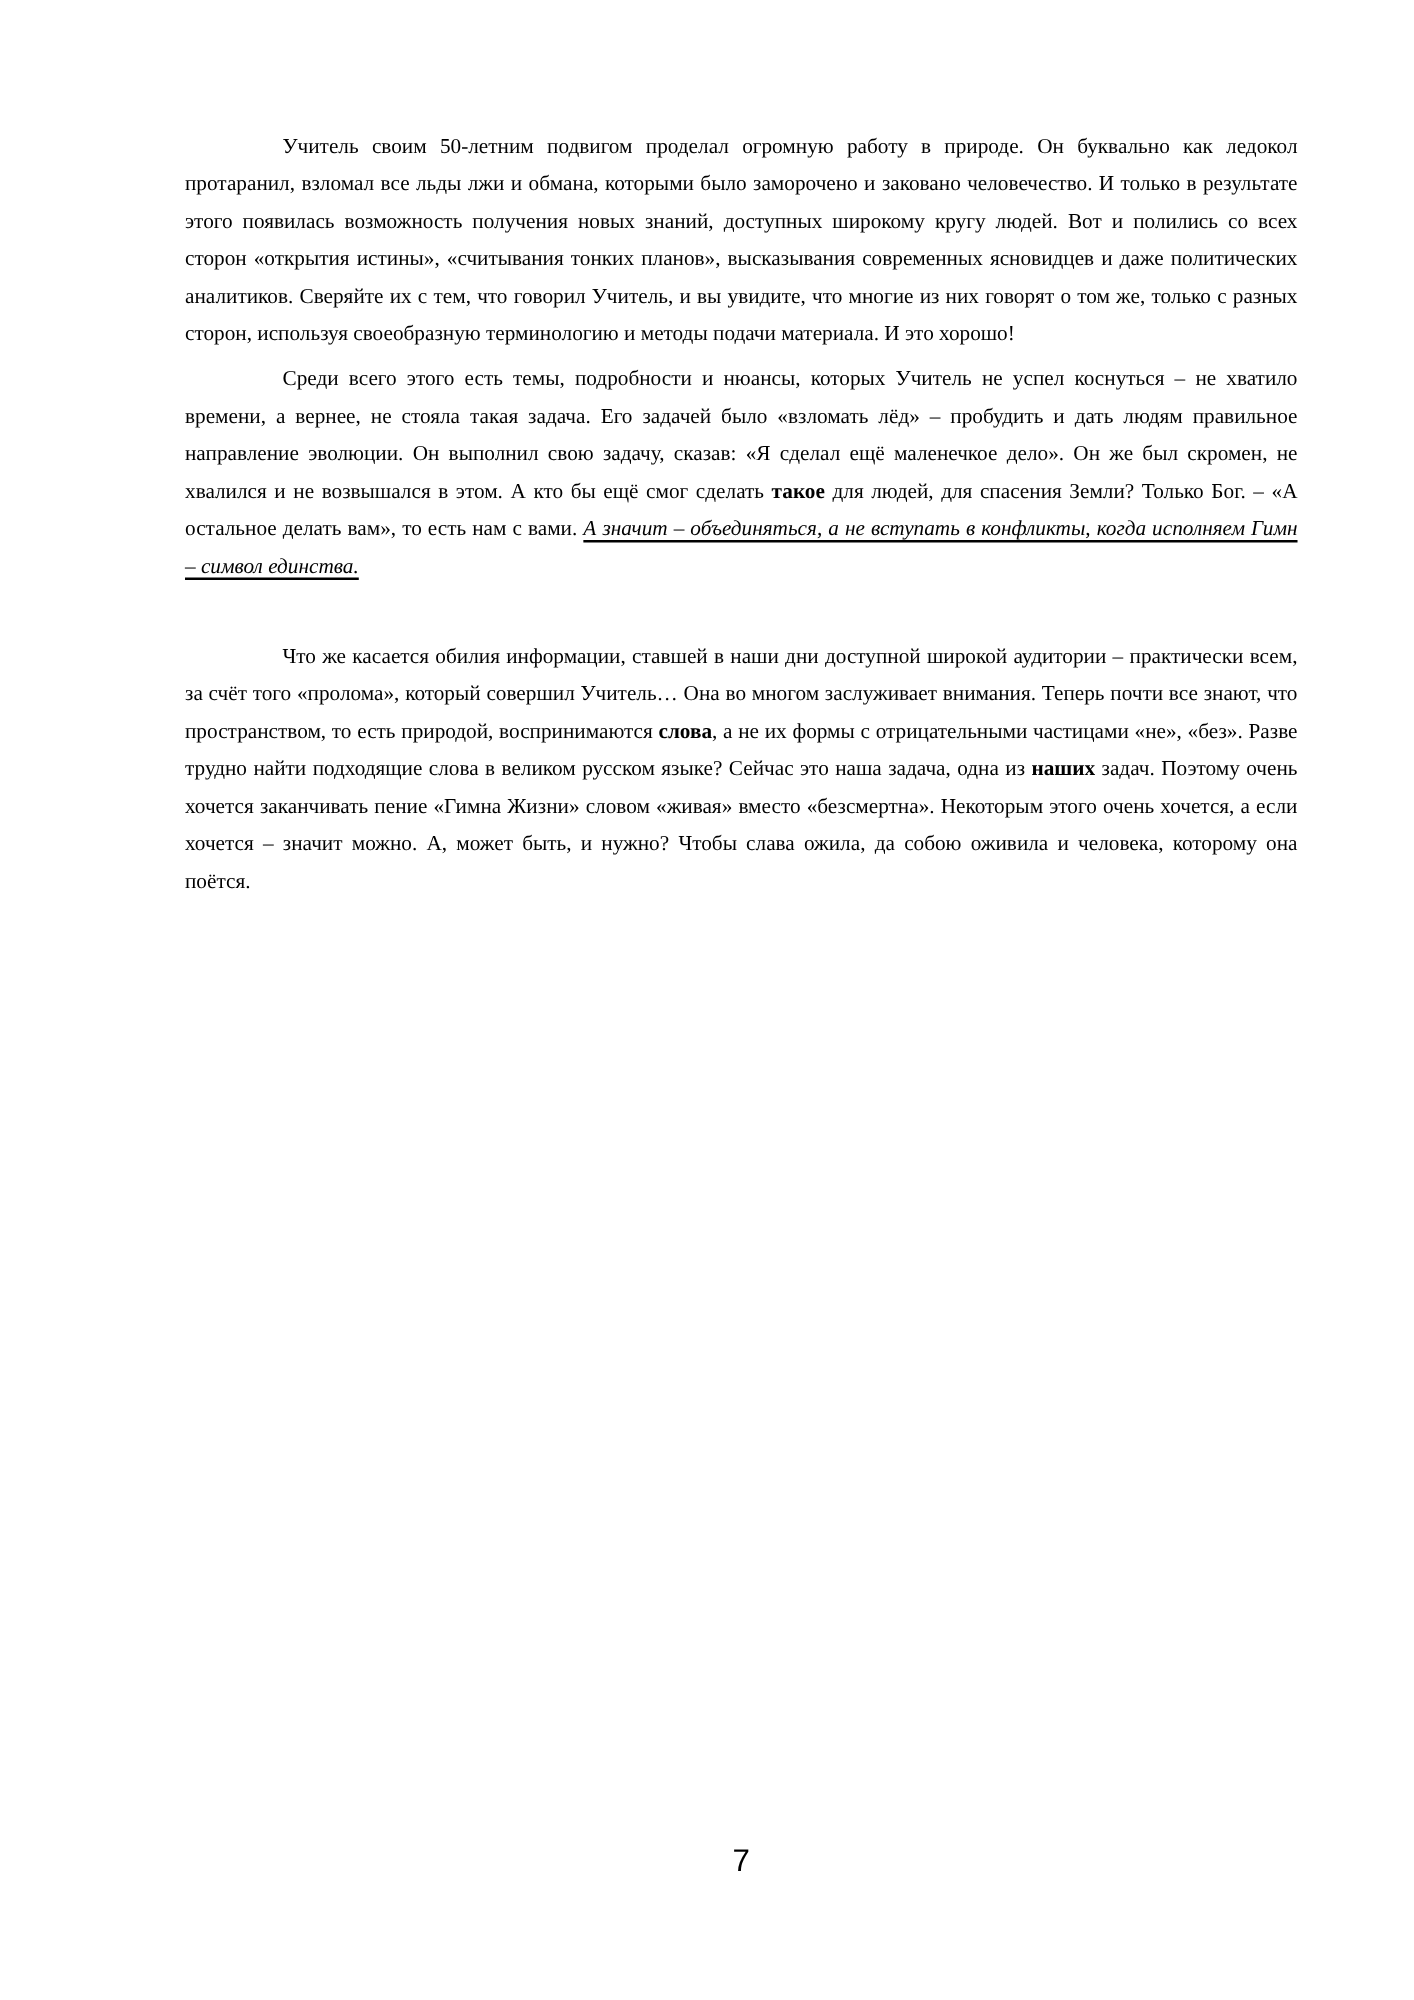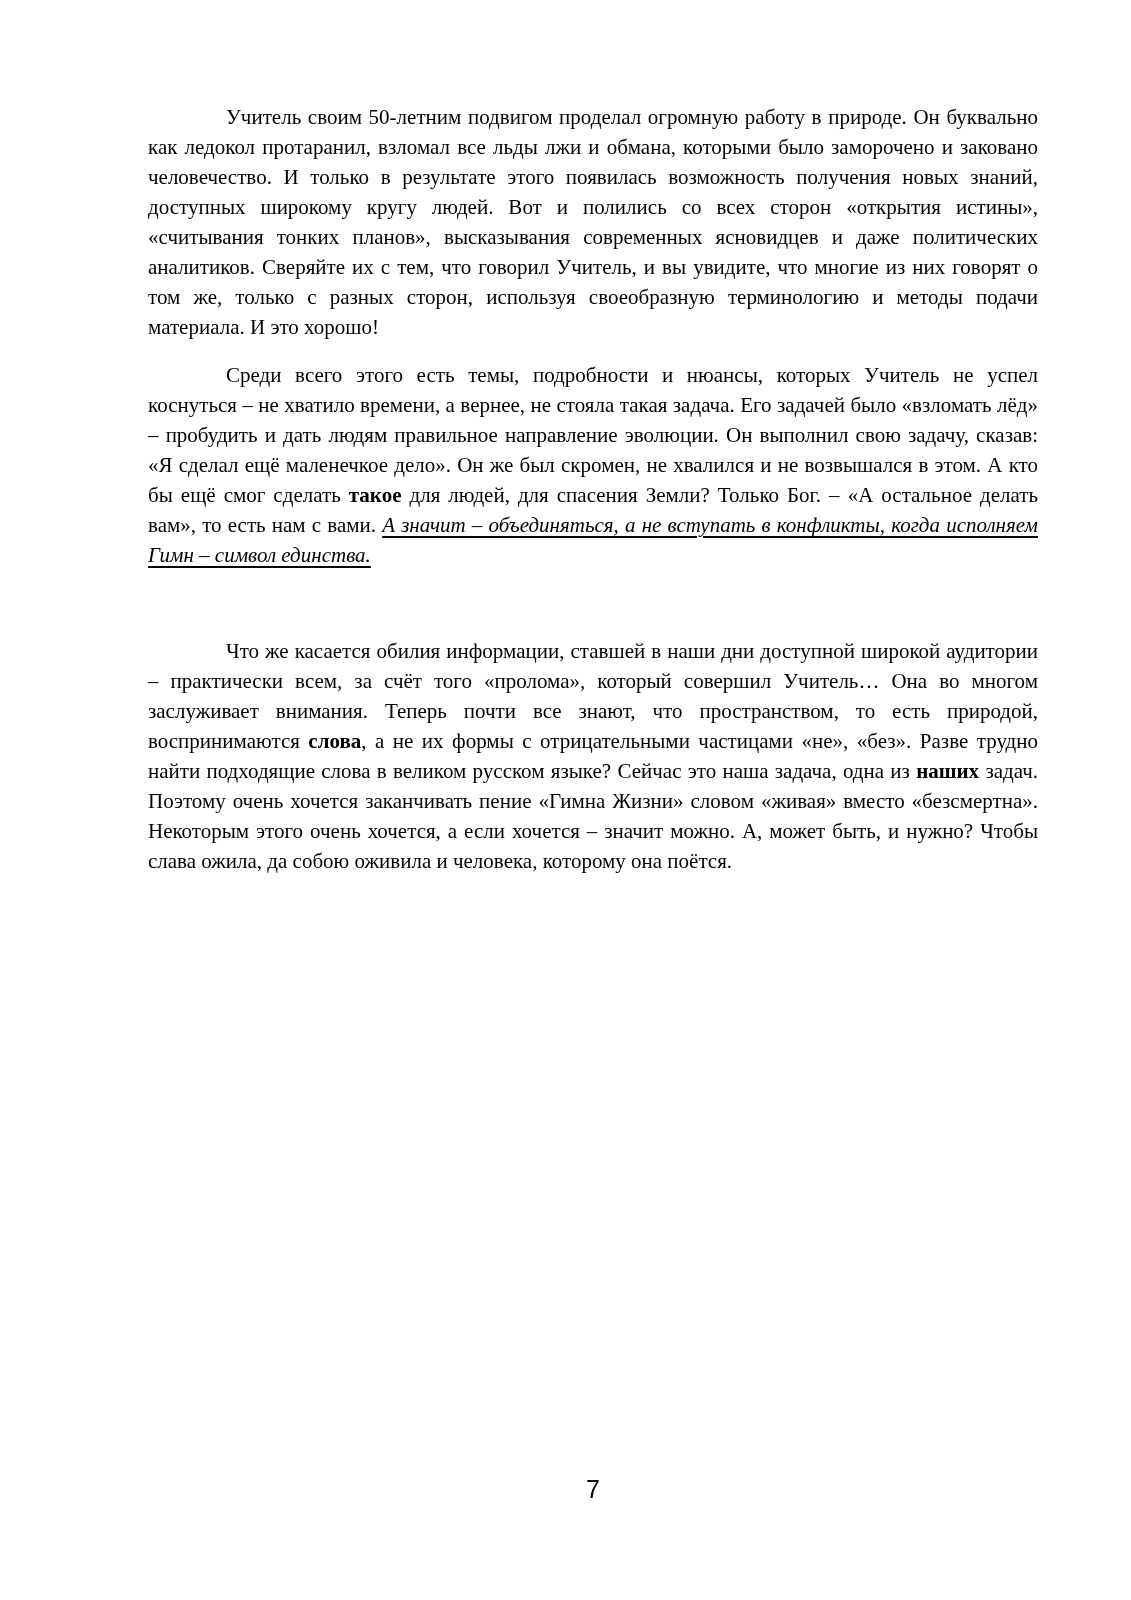--- a/index.html
+++ b/index.html
@@ -17,27 +17,27 @@
     overflow: hidden;
   }
   .content {
     position: absolute;
     left: 148px;
     top: 102px;
     width: 890px;
   }
   .para {
     margin: 0;
-    font-size: 21px;
+    font-size: 17px;
     line-height: 30px;
     text-align: justify;
     text-indent: 78px;
   }
   .para + .para {
-    margin-top: 18px;
+    margin-top: 6px;
   }
   .spacer-para {
     height: 30px;
   }
   .run-bold {
     font-weight: bold;
   }
   .run-italic-underline {
     font-style: italic;
     text-decoration: underline;

